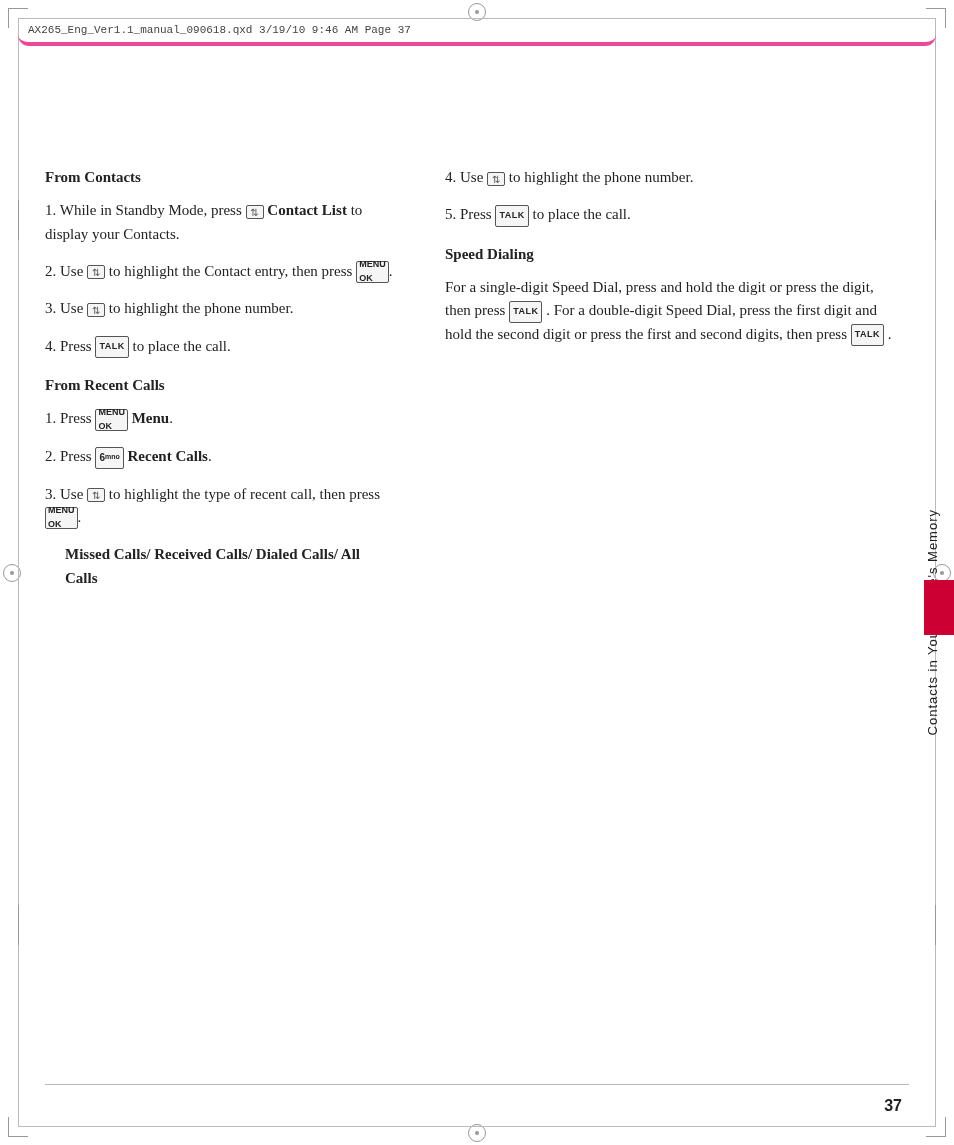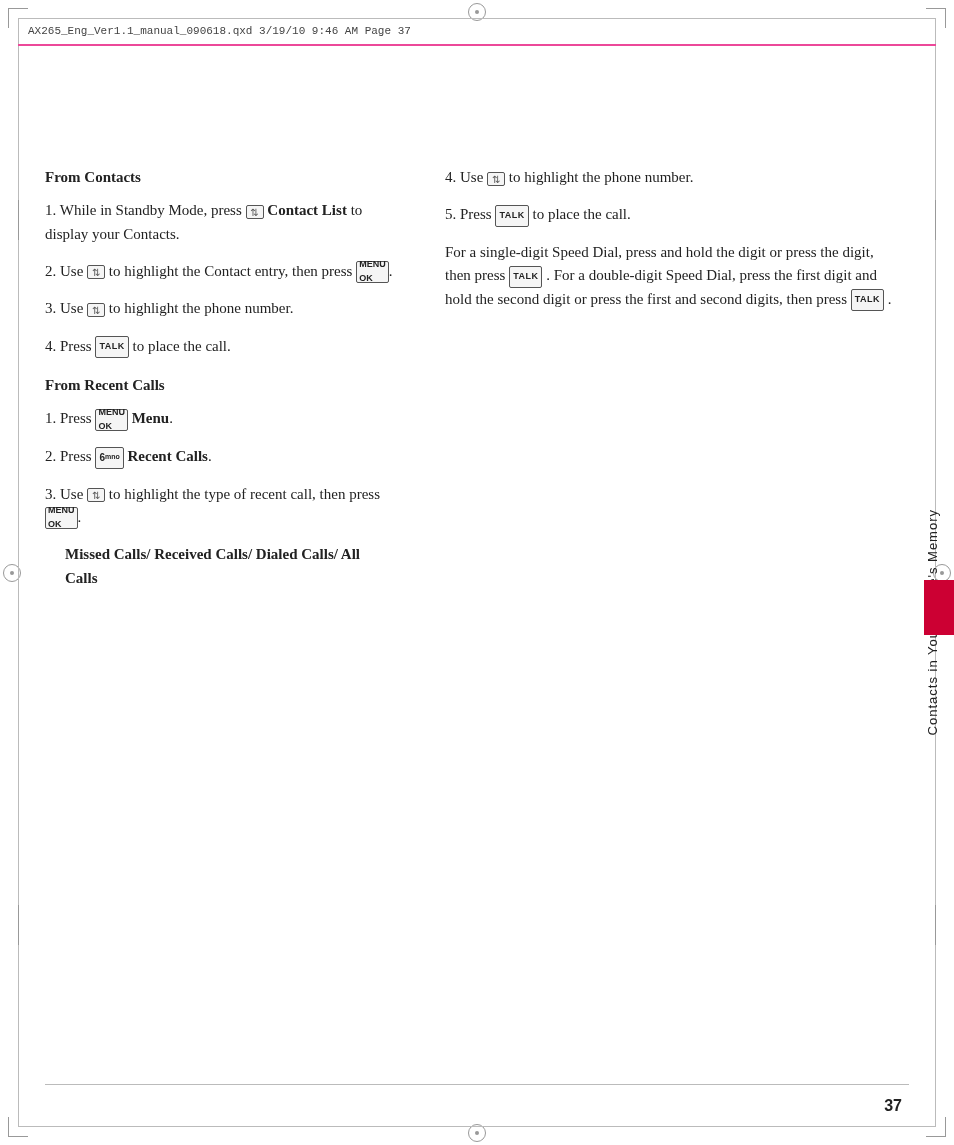--- a/index.html
+++ b/index.html
@@ -24,27 +24,28 @@
       border: 1px solid #bbb;
     }
 
     
     .header-bar {
       position: absolute;
       top: 18px;
       left: 18px;
       right: 18px;
       height: 28px;
-      border-bottom: 2px solid #ec4899;
+      border-bottom: 4px solid #ec4899;
       display: flex;
       align-items: center;
       padding: 0 10px;
       font-size: 11px;
       font-family: 'Courier New', Courier, monospace;
       color: #444;
+      border-radius: 11px;
     }
     .header-bar .header-left { flex: 1; }
 
     
     .corner-mark {
       position: absolute;
       width: 20px;
       height: 20px;
     }
     .corner-mark.tl { top: 8px; left: 8px; border-top: 1px solid #999; border-left: 1px solid #999; }
@@ -354,20 +355,21 @@
       </span>
     </div>
 
     <div class="list-item">
       <span>5. Press
         <span class="key-btn talk">TALK</span>
         to place the call.
       </span>
     </div>
 
+    <div class="section-title" style="margin-top: 16px;">Speed Dialing</div>
 
     <p>
       For a single-digit Speed Dial, press and hold the digit or press the digit, then press
       <span class="key-btn talk">TALK</span>
       . For a double-digit Speed Dial, press the first digit and hold the second digit or press the first and second digits, then press
       <span class="key-btn talk">TALK</span>
       .
     </p>
 
   </div>

